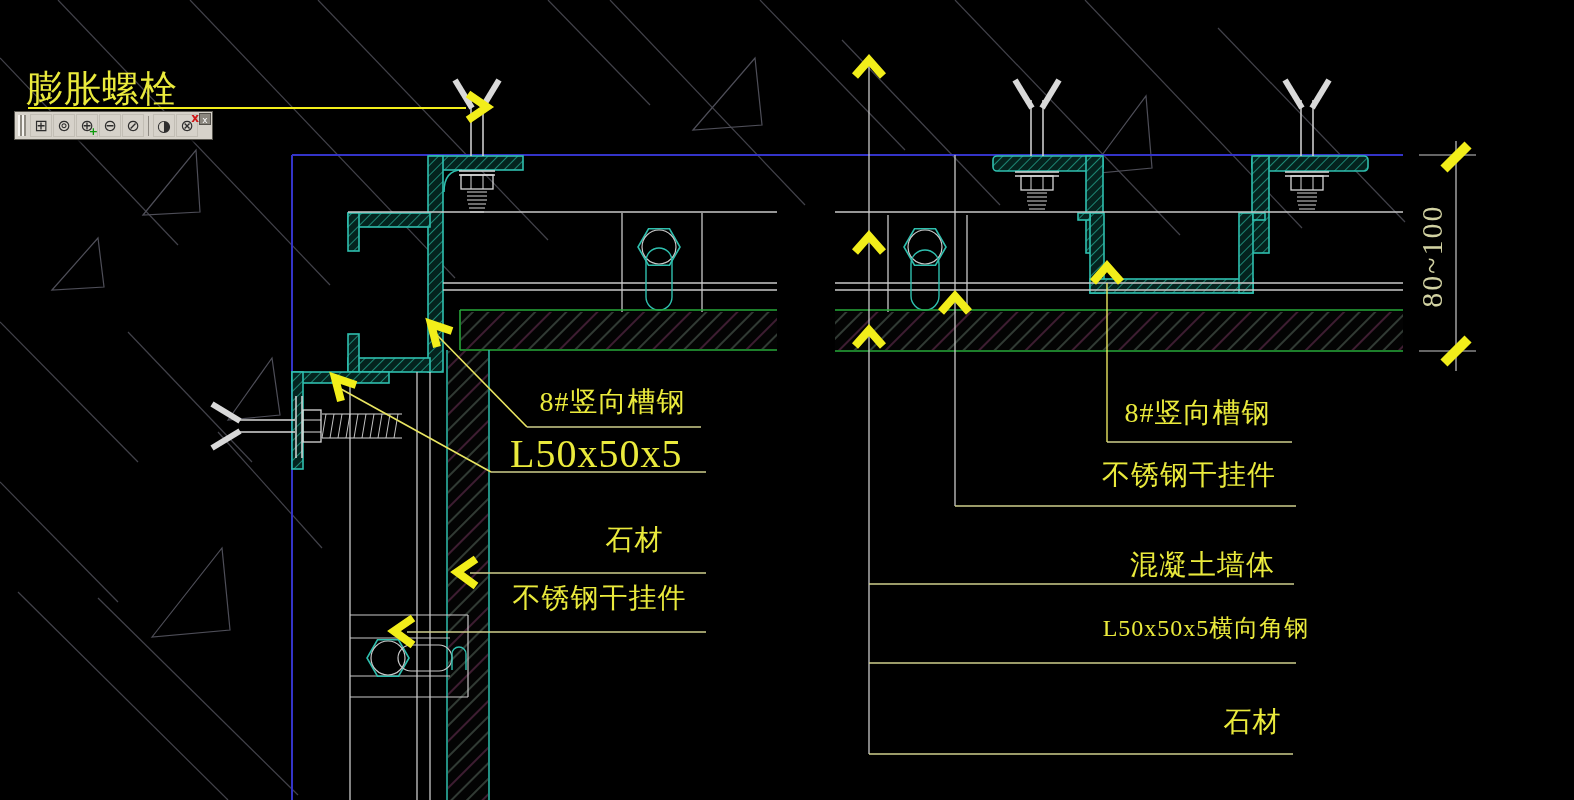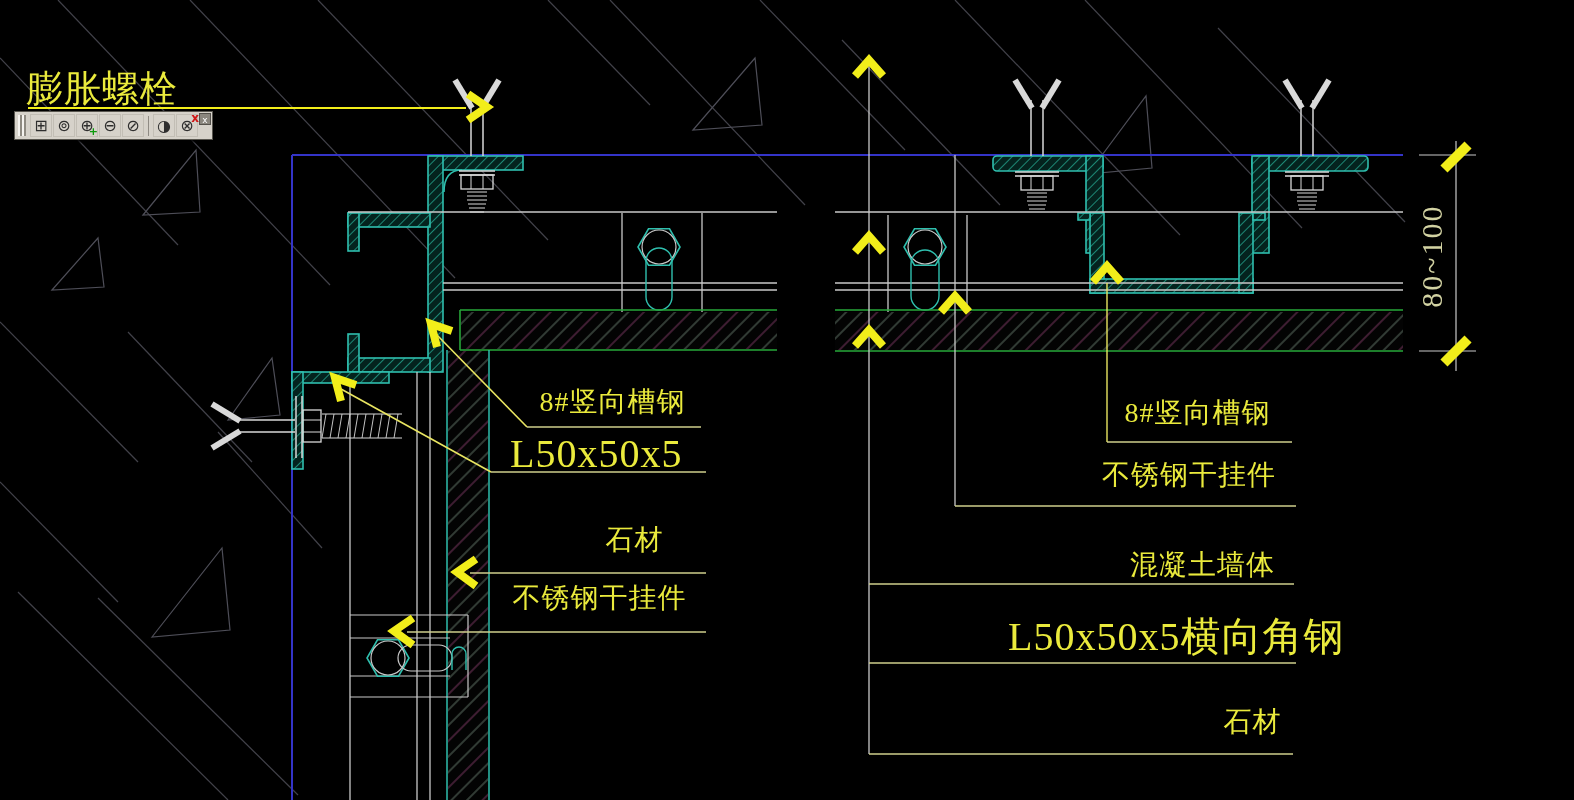--- a/index.html
+++ b/index.html
@@ -324,18 +324,18 @@
 <div class="lbl left-align" style="left:26px;top:70px;width:170px;font-size:37px;">膨胀螺栓</div>
 
 <div class="lbl" style="left:520px;top:387px;width:185px;">8#竖向槽钢</div>
 <div class="lbl" style="left:510px;top:433px;width:160px;font-size:40px;">L50x50x5</div>
 <div class="lbl" style="left:592px;top:525px;width:85px;">石材</div>
 <div class="lbl" style="left:492px;top:583px;width:215px;">不锈钢干挂件</div>
 
 <div class="lbl" style="left:1105px;top:398px;width:185px;">8#竖向槽钢</div>
 <div class="lbl" style="left:1080px;top:460px;width:218px;">不锈钢干挂件</div>
 <div class="lbl" style="left:1110px;top:550px;width:185px;">混凝土墙体</div>
-<div class="lbl" style="left:1008px;top:616px;width:292px;font-size:40px;">L50x50x5横向角钢</div>
+<div class="lbl" style="left:1060px;top:616px;width:292px;font-size:24px;">L50x50x5横向角钢</div>
 <div class="lbl" style="left:1210px;top:707px;width:85px;">石材</div>
 
 <div class="dim-lbl" style="left:1367px;top:239px;width:130px;">80~100</div>
 
 </div>
 
 </body></html>

